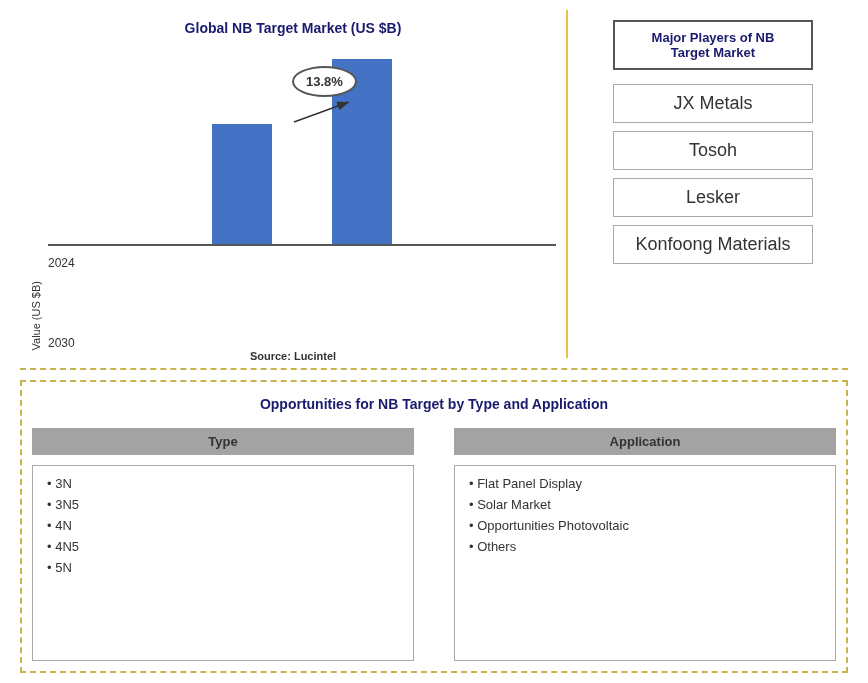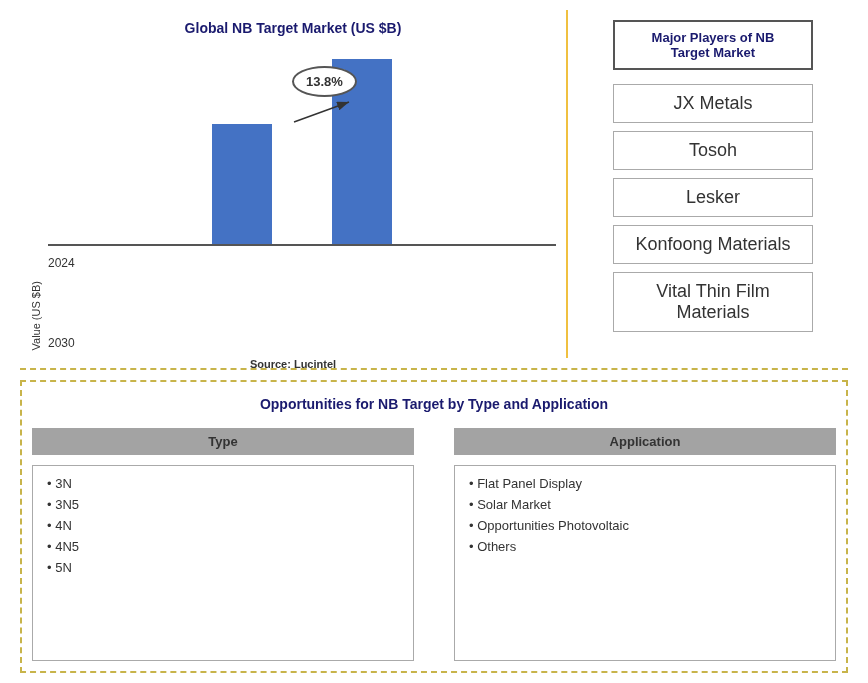--- a/index.html
+++ b/index.html
@@ -117,21 +117,21 @@
       flex-direction: column;
       justify-content: center;
       gap: 60px;
       margin-top: 4px;
       width: 100%;
     }
     .source-label {
       font-size: 11px;
       font-weight: bold;
       color: #333;
-      margin-top: 8px;
+      margin-top: 0;
       text-align: left;
     }
     
     .players-area {
       width: 280px;
       display: flex;
       flex-direction: column;
       align-items: center;
       padding: 10px 10px 10px 20px;
     }
@@ -245,21 +245,20 @@
       </div>
       <div class="source-label">Source: Lucintel</div>
     </div>
 
     <div class="players-area">
       <div class="players-title-box">Major Players of NB Target Market</div>
       <div class="player-item">JX Metals</div>
       <div class="player-item">Tosoh</div>
       <div class="player-item">Lesker</div>
       <div class="player-item">Konfoong Materials</div>
-      <div class="player-item">Vital Thin Film Materials</div>
     </div>
   </div>
 
   <div class="bottom-section">
     <div class="opportunities-title">Opportunities for NB Target by Type and Application</div>
     <div class="opportunities-content">
 
       <div class="opp-column">
         <div class="opp-header">Type</div>
         <div class="opp-items-box">

